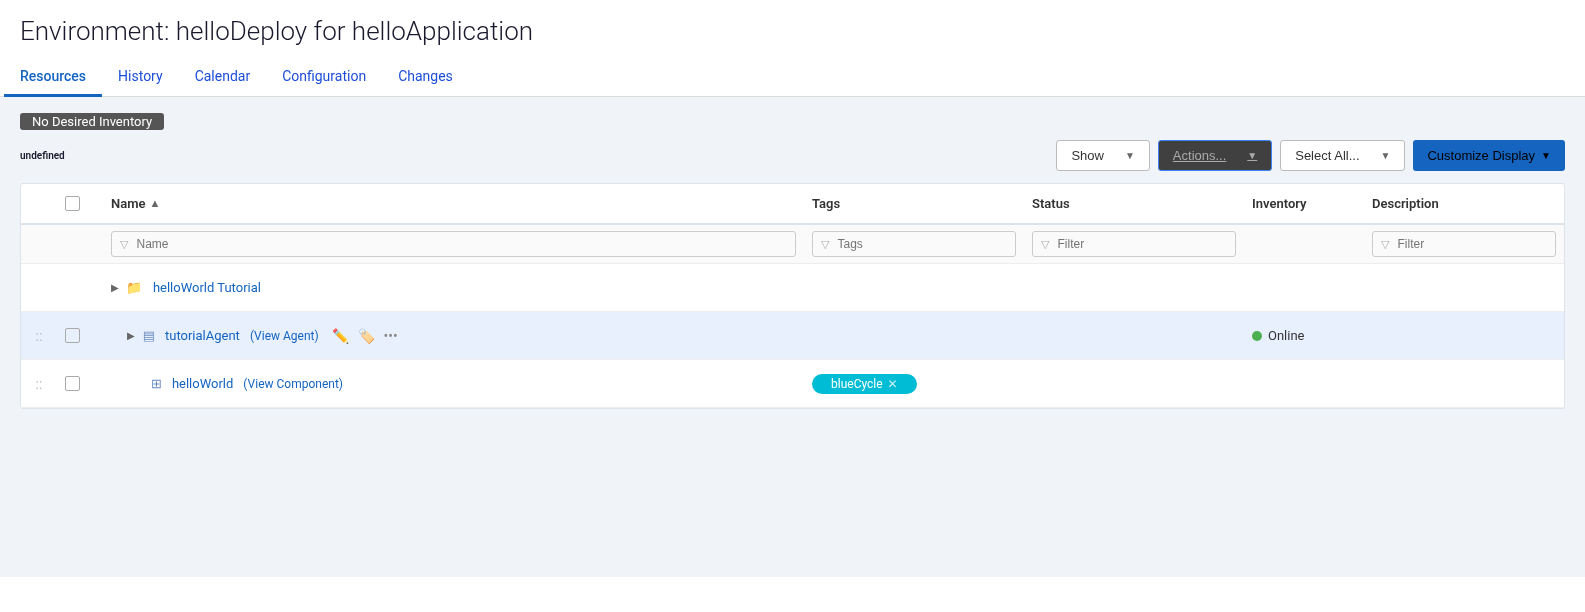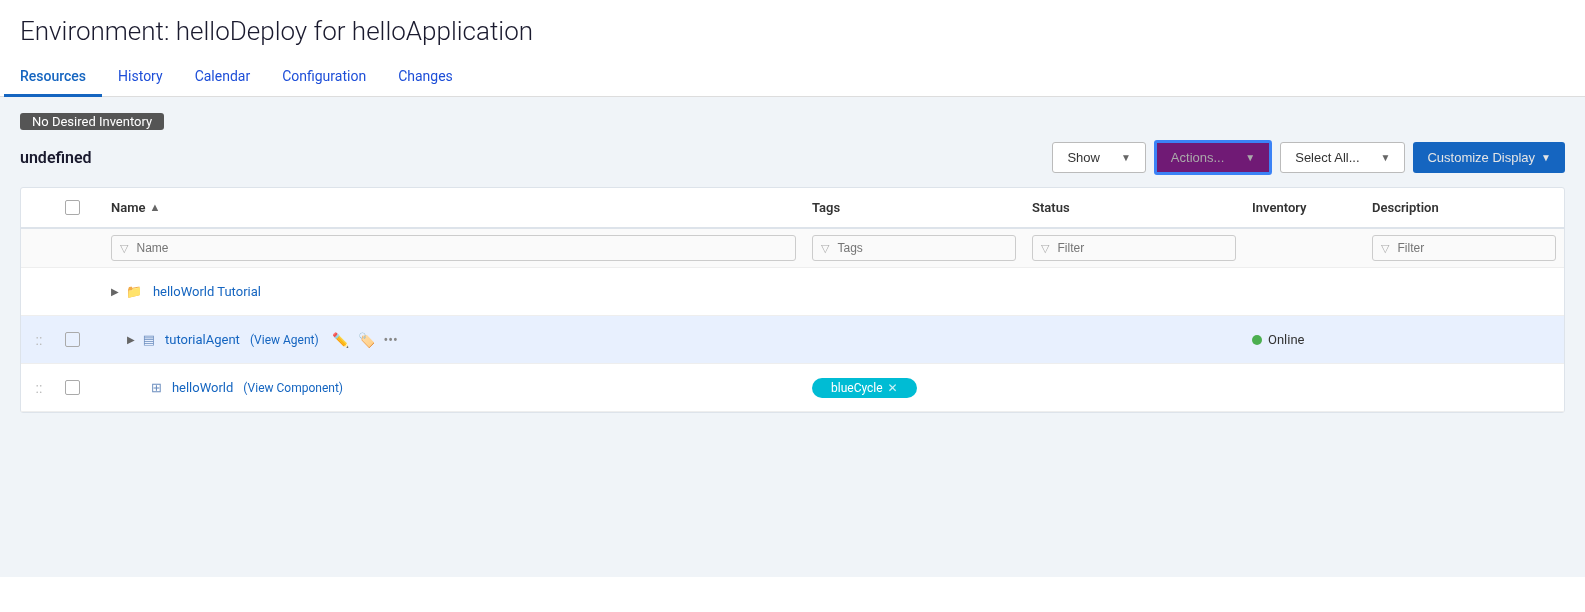--- a/index.html
+++ b/index.html
@@ -10,32 +10,32 @@
 
     .nav-tabs { display: flex; border-bottom: 1px solid #ddd; padding: 0 4px; }
     .nav-tab { padding: 10px 16px; cursor: pointer; font-size: 14px; color: #1d4ed8; text-decoration: none; border-bottom: 3px solid transparent; margin-bottom: -1px; }
     .nav-tab.active { color: #1565c0; border-bottom: 3px solid #1565c0; font-weight: 500; }
 
     .content-area { padding: 16px 20px; background: #f0f4f8; min-height: 480px; }
 
     .inventory-badge { display: inline-block; background: #555; color: #fff; padding: 1px 12px; border-radius: 3px; font-size: 13px; margin-bottom: 10px; }
 
     .toolbar { display: flex; align-items: center; margin-bottom: 12px; }
-    .toolbar-left { font-size: 16px; font-weight: 600; color: #1a1a2e; flex: 1; }
+    .toolbar-left { font-size: 10px; font-weight: 600; color: #1a1a2e; flex: 1; }
     .toolbar-right { display: flex; align-items: center; gap: 8px; }
 
     .btn-dropdown { display: flex; align-items: center; gap: 21px; padding: 7px 14px; border: 1px solid #bbb; background: #fff; border-radius: 3px; cursor: pointer; font-size: 13px; color: #333; }
     .btn-dropdown .arrow { font-size: 10px; color: #666; }
 
-    .btn-actions { background: #701a75; color: #aaa; border: 3px solid #3b82f6; }
+    .btn-actions { background: #404040; color: #aaa; border: 1px solid #3b82f6; text-decoration: underline; }
     .btn-actions .arrow { color: #aaa; }
 
     .btn-primary { background: #1565c0; color: #fff; border: none; border-radius: 3px; padding: 8px 16px; cursor: pointer; font-size: 13px; font-weight: 500; white-space: nowrap; }
 
-    .btn-customize { display: flex; align-items: center; gap: 6px; background: #1565c0; color: #e5e5e5; border: none; border-radius: 3px; padding: 8px 14px; cursor: pointer; font-size: 13px; font-weight: 500; white-space: nowrap; }
+    .btn-customize { display: flex; align-items: center; gap: 6px; background: #1565c0; color: #000000; border: none; border-radius: 3px; padding: 8px 14px; cursor: pointer; font-size: 13px; font-weight: 500; white-space: nowrap; }
 
     .table-container { background: #fff; border: 1px solid #dde3ea; border-radius: 3px; }
 
     .table-header { display: grid; grid-template-columns: 36px 46px 1fr 220px 220px 120px 200px; border-bottom: 2px solid #dde3ea; padding: 0; }
     .th { padding: 12px 8px; font-weight: 600; font-size: 13px; color: #333; display: flex; align-items: center; gap: 4px; }
     .th .sort-arrow { font-size: 11px; color: #666; }
 
     .filter-row { display: grid; grid-template-columns: 36px 46px 1fr 220px 220px 120px 200px; border-bottom: 1px solid #eee; background: #fafafa; }
     .filter-cell { padding: 6px 8px; }
     .filter-input { width: 100%; border: 1px solid #ccc; border-radius: 3px; padding: 5px 8px; font-size: 12px; color: #666; display: flex; align-items: center; gap: 4px; }

